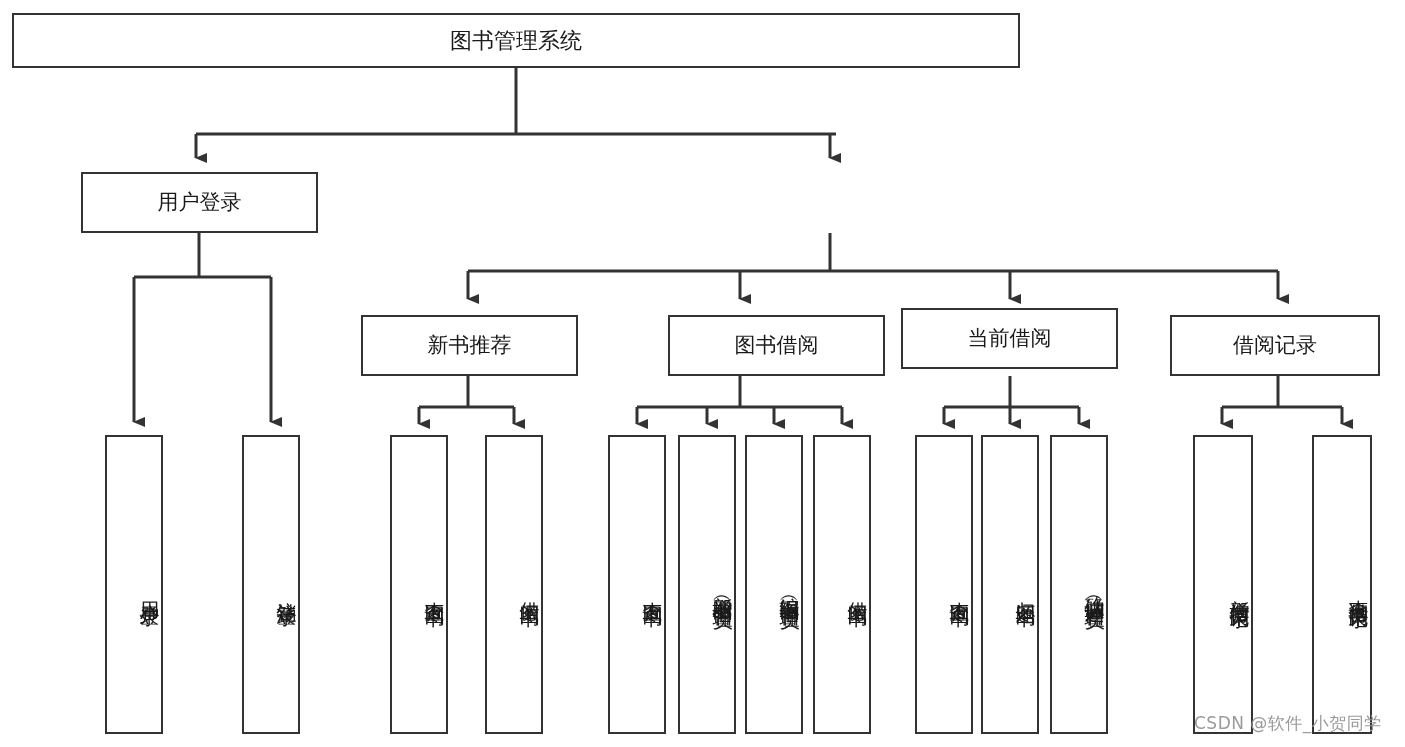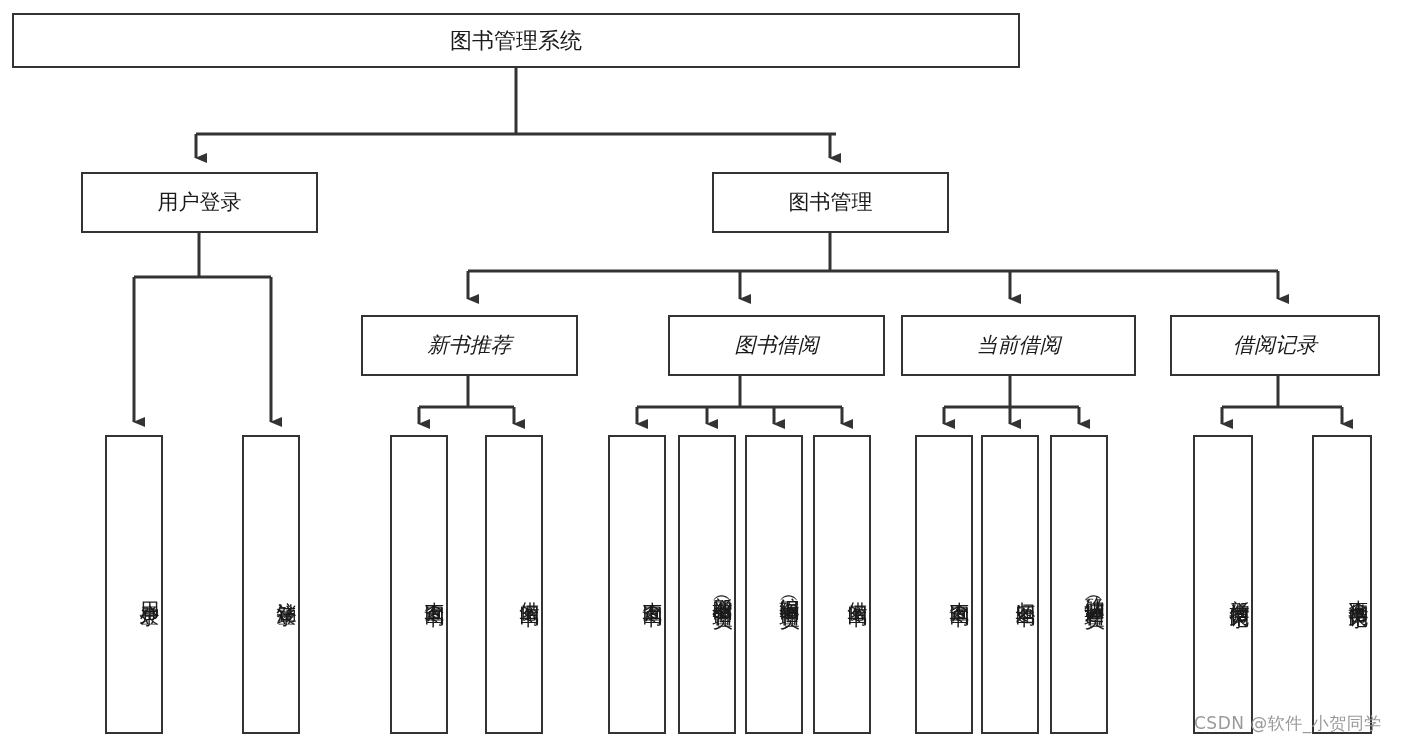--- a/index.html
+++ b/index.html
@@ -40,21 +40,20 @@
     text-align: center;
   }
   .node.root {
     font-size: 22px;
   }
   .node.level2 {
     font-size: 21px;
   }
   .node.level3 {
     font-size: 21px;
-    font-style: italic;
   }
   .node.leaf {
     font-size: 20px;
     writing-mode: vertical-rl;
     text-orientation: upright;
     padding-top: 10px;
     align-items: flex-start;
     justify-content: center;
     letter-spacing: 2px;
   }
@@ -123,25 +122,24 @@
       <path d="M1278,376 L1278,407"></path>
       <path d="M1222,407 L1342,407"></path>
       <path d="M1222,407 L1222,424" marker-end="url(#arrow)"></path>
       <path d="M1342,407 L1342,424" marker-end="url(#arrow)"></path>
     </g>
   </svg>
 
   <div class="node root" style="left:12px; top:13px; width:1008px; height:55px;">图书管理系统</div>
 
   <div class="node level2" style="left:81px; top:172px; width:237px; height:61px;">用户登录</div>
-  <div class="node level2" style="left:712px; top:172px; width:237px; height:61px;">图书管理</div>
 
   <div class="node level3" style="left:361px; top:315px; width:217px; height:61px;">新书推荐</div>
   <div class="node level3" style="left:668px; top:315px; width:217px; height:61px;">图书借阅</div>
-  <div class="node level3" style="left:901px; top:315px; width:235px; height:61px;">当前借阅</div>
+  <div class="node level3" style="left:901px; top:308px; width:217px; height:61px;">当前借阅</div>
   <div class="node level3" style="left:1170px; top:315px; width:210px; height:61px;">借阅记录</div>
 
   <div class="node leaf" style="left:105px; top:435px; width:58px; height:299px;">
     <span class="lbl">用户登录</span>
   </div>
   <div class="node leaf" style="left:242px; top:435px; width:58px; height:299px;">
     <span class="lbl">注销登录</span>
   </div>
 
   <div class="node leaf" style="left:390px; top:435px; width:58px; height:299px;">

